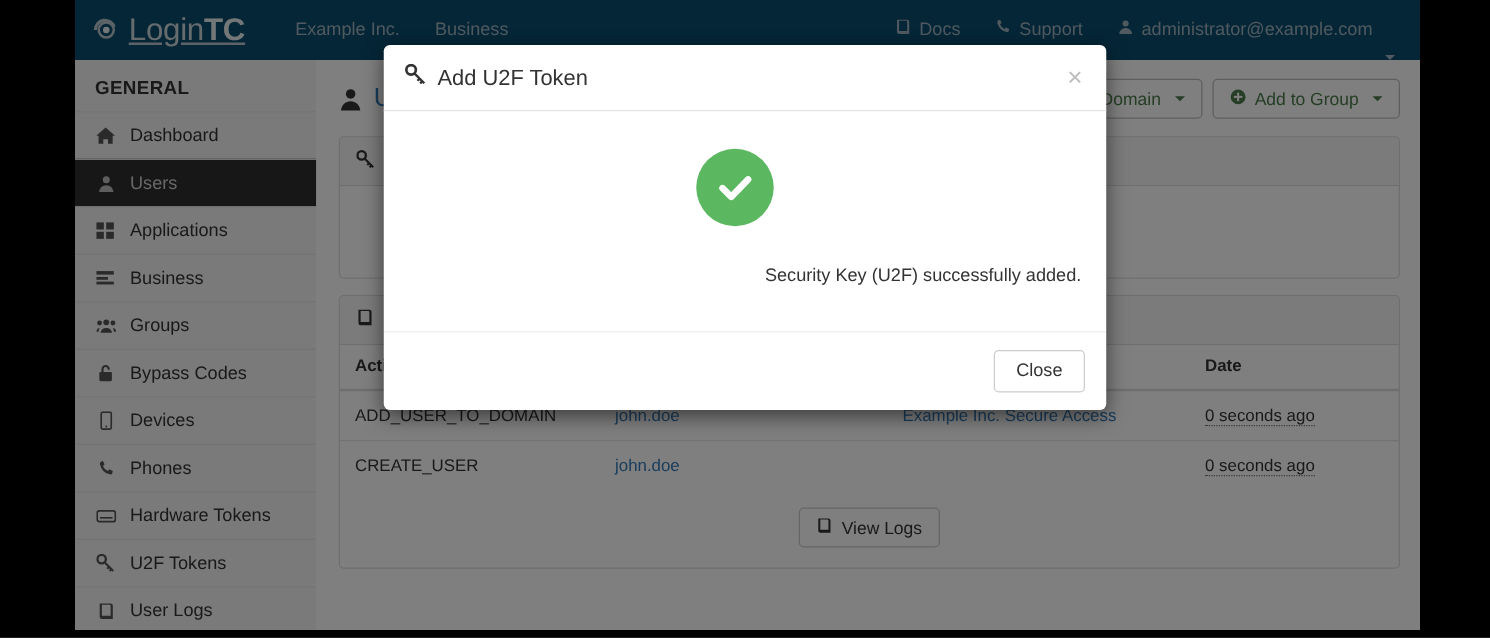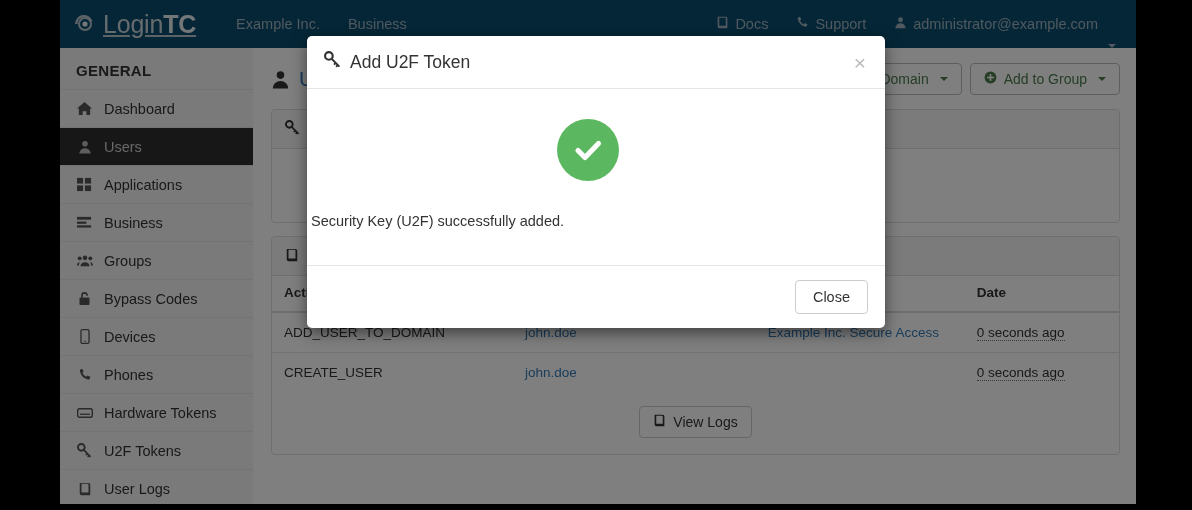--- a/index.html
+++ b/index.html
@@ -105,21 +105,21 @@
   table { width: 100%; border-collapse: collapse; }
   th {
     text-align: left; font-size: 13.5px; font-weight: 700; color: #333;
     padding: 9px 12px 11px 12px; border-bottom: 2px solid #ddd;
   }
   td {
     font-size: 13.5px; color: #333; padding: 12px;
     border-top: 1px solid #e4e4e4;
   }
   tbody tr:first-child td { border-top: none; }
-  td a, .lnk { color: #337ab7; text-decoration: none; margin-left: 33px; }
+  td a, .lnk { color: #337ab7; text-decoration: none; }
   .dotted { border-bottom: 1px dotted #777; }
   .logs-foot { text-align: center; padding: 14px 0 16px 0; }
 
   
   .backdrop {
     position: absolute; left: 0; top: 0;
     width: 1076px; height: 510px;
     background: rgba(0,0,0,0.5);
   }
   .modal {
@@ -135,21 +135,21 @@
   }
   .modal-title {
     font-size: 17.5px; color: #333; font-weight: 400;
     display: flex; align-items: center; gap: 9px;
   }
   .modal-close {
     margin-left: auto; background: none; border: none;
     font-size: 21px; color: #bbb; line-height: 1; cursor: pointer;
     font-family: "Liberation Sans", sans-serif; padding: 0 2px;
   }
-  .modal-body { padding: 30px 20px 36px 4px; text-align: left; }
+  .modal-body { padding: 30px 20px 36px 4px; text-align: right; }
   .check-circle {
     width: 62px; height: 62px; border-radius: 50%;
     background: #5cb860; margin: 0 auto 32px auto;
     display: flex; align-items: center; justify-content: center;
   }
   .modal-msg { font-size: 14.5px; color: #333; }
   .modal-foot {
     padding: 14px 17px; border-top: 1px solid #e5e5e5;
     text-align: right; border-radius: 0 0 5px 5px;
   }

